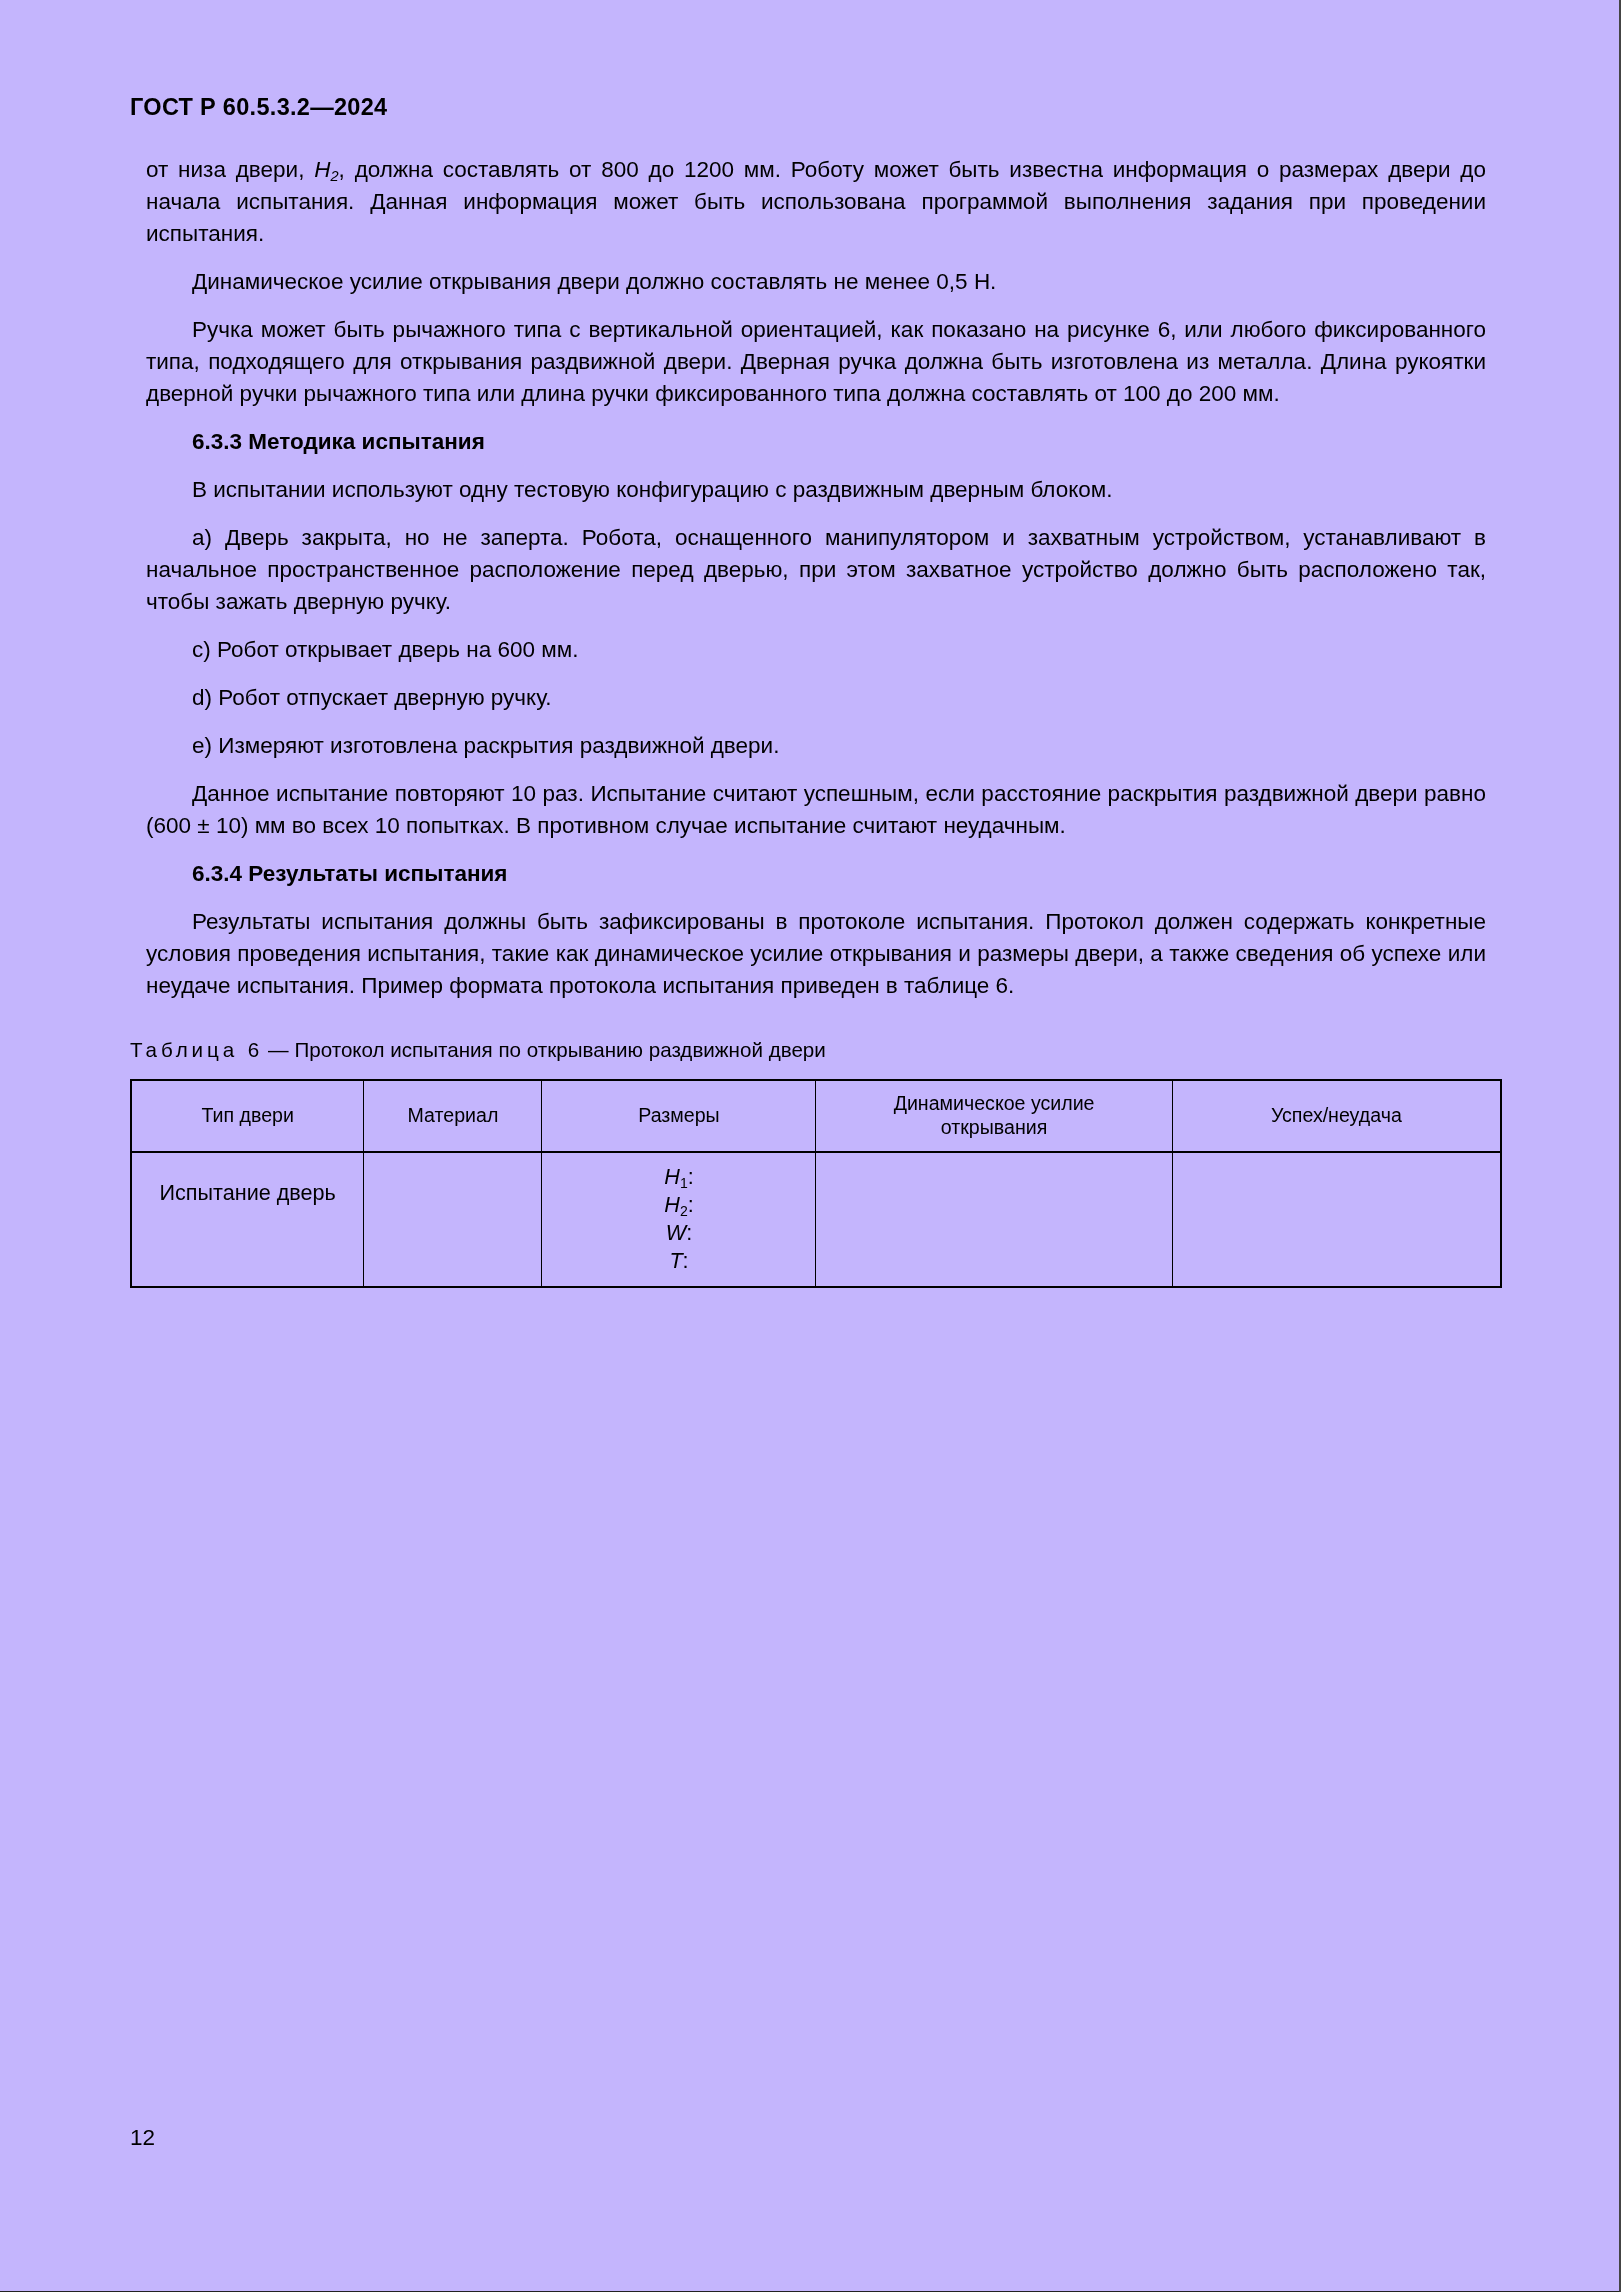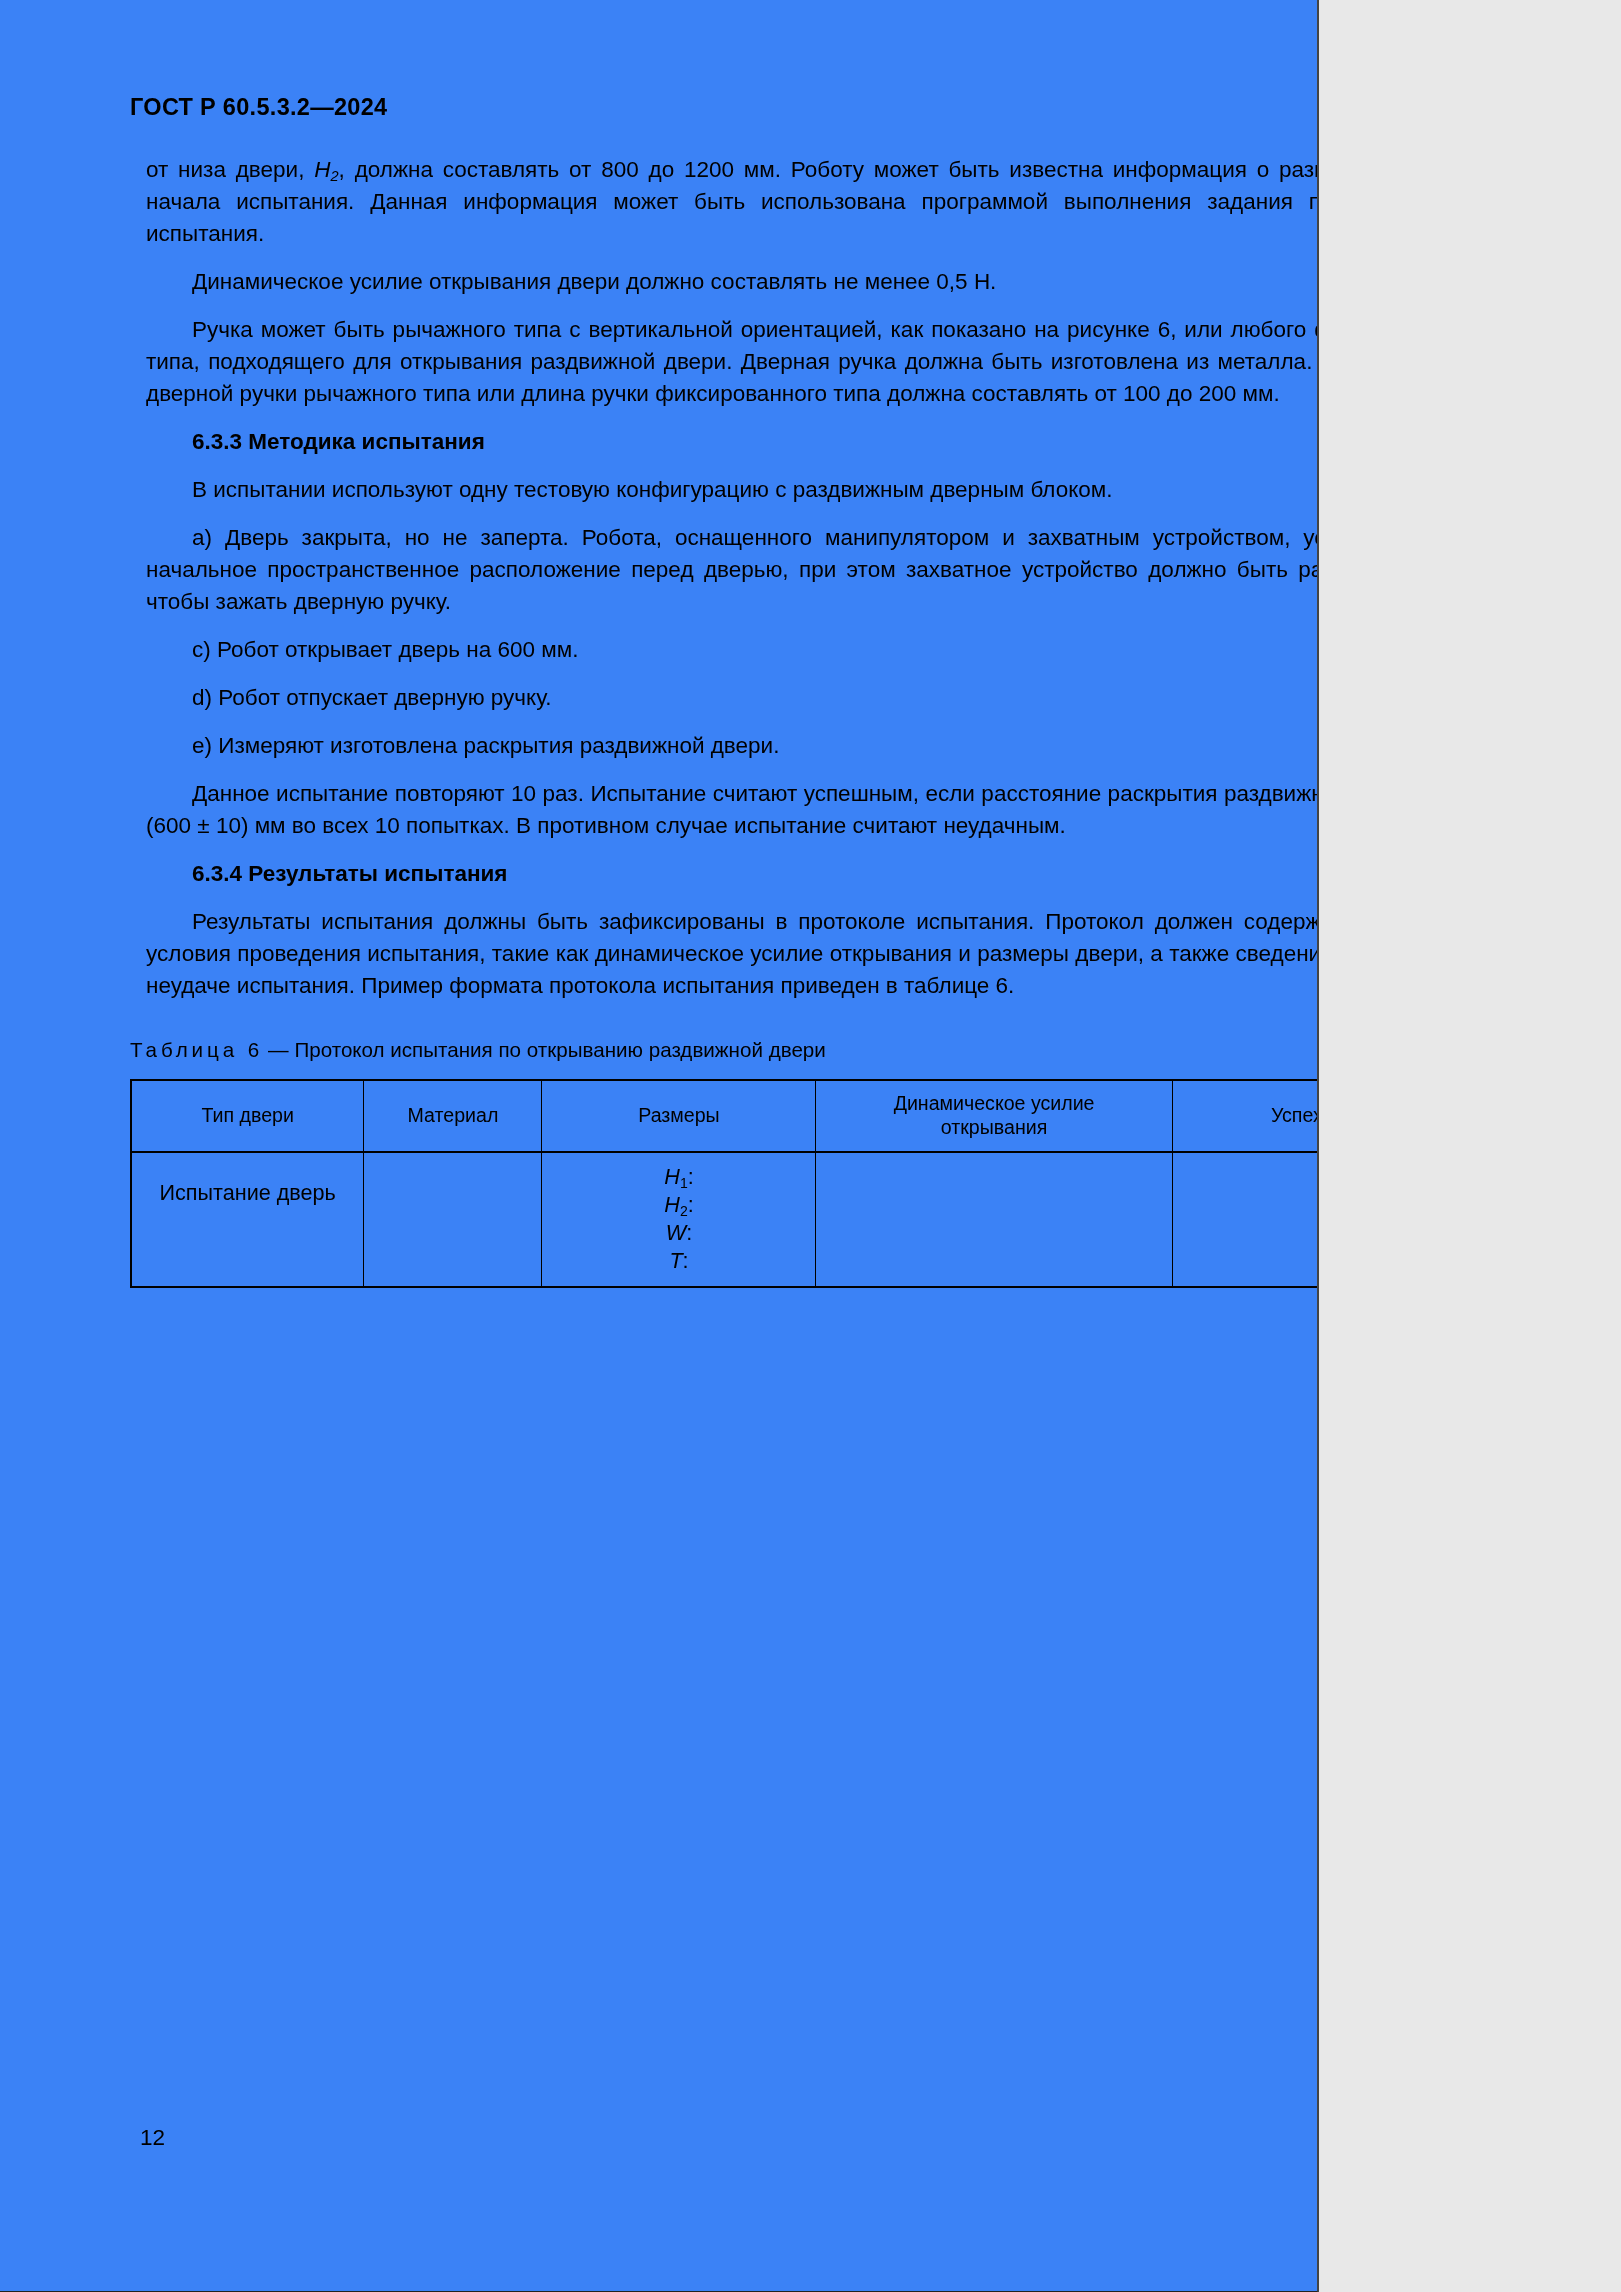--- a/index.html
+++ b/index.html
@@ -1,21 +1,21 @@
 <!DOCTYPE html>
 <html><head>
 <meta charset="utf-8">
 <style>
   * { box-sizing: border-box; }
   html, body { margin: 0; padding: 0; background: #e8e8e8; }
   .page {
     position: relative;
-    width: 1319px;
+    width: 1621px;
     height: 2293px;
-    background: #3b82f6;
+    background: #c4b5fd;
     font-family: "Liberation Sans", sans-serif;
     color: #000;
     overflow: hidden;
     border-right: 2px solid #444;
     border-bottom: 2.9px solid #222;
   }
   .running-header {
     position: absolute;
     left: 130px;
     top: 94px;
@@ -75,21 +75,21 @@
     text-align: center;
     vertical-align: top;
     height: 135px;
   }
   .c-type { padding-top: 25.5px !important; }
   .size-line { font-size: 21.6px; line-height: 28px; }
   .size-line i { font-style: italic; }
 
   .page-number {
     position: absolute;
-    left: 140px;
+    left: 130px;
     top: 2125px;
     font-size: 22.5px;
   }
   col.w1 { width: 17%; }
   col.w2 { width: 13%; }
   col.w3 { width: 20%; }
   col.w4 { width: 26%; }
   col.w5 { width: 24%; }
 </style>
 </head>

